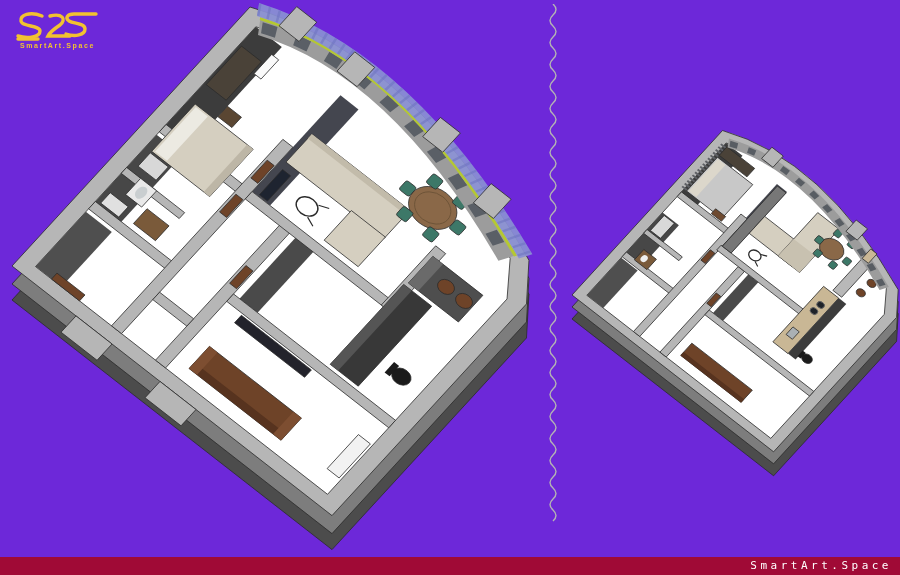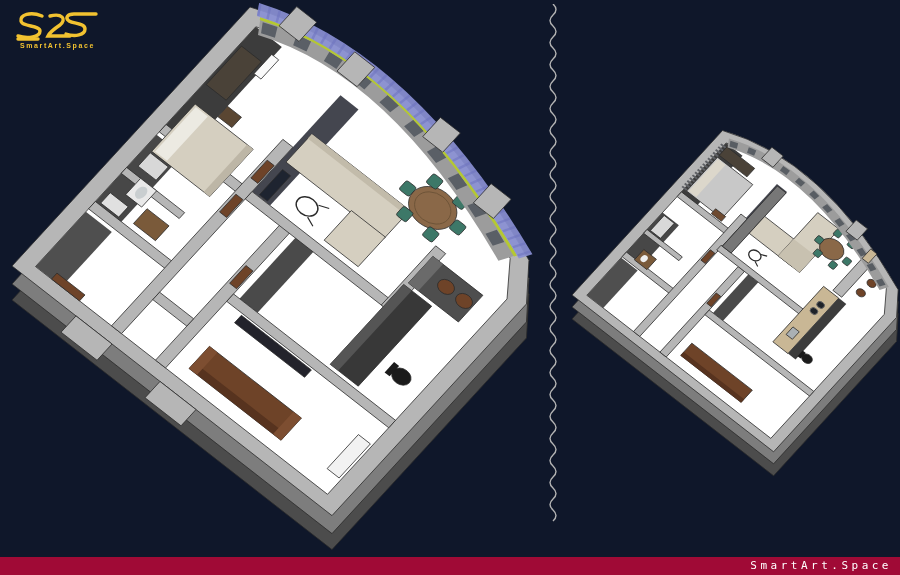--- a/index.html
+++ b/index.html
@@ -1,16 +1,16 @@
 <!DOCTYPE html>
 <html style="--accent-red: #A00A36; --logo-gold: #F2C230; --divider-gray: #b4b4b4; --wall-top: #b6b6b6; --wall-face: #7d7d7d; --wall-face-dark: #4c4c4c; --wall-inner-dark: #3f3f3f; --floor: #ffffff; --sofa-beige: #d5cfc0; --sofa-brown: #6e4328; --table-wood: #8a6848; --chair-teal: #3d7868; --curtain-blue: #8a90d4; --trim-lime: #b5c832; --counter-beige: #c9b795; --chair-black: #1b1b1b;"><head>
 <meta charset="utf-8">
 <style>
   html,body{margin:0;padding:0;background:#e9e9e9;}
-  .page{position:relative;width:900px;height:575px;background:#0f172a;overflow:hidden;
+  .page{position:relative;width:900px;height:575px;background:#6d28d9;overflow:hidden;
         font-family:"Liberation Sans", sans-serif;}
   
   .logo{position:absolute;left:8px;top:6px;width:160px;height:48px;}
   .logo-sub{position:absolute;left:12px;top:36px;font-size:7px;font-weight:bold;
             letter-spacing:1.6px;color:var(--logo-gold);white-space:nowrap;}
   .logo-mark path{fill:none;stroke:var(--logo-gold);stroke-width:3.4;stroke-linecap:round;}
   
   .render{position:absolute;}
   .render svg{display:block;}
   .e{stroke:#2b2b2b;stroke-width:.8;vector-effect:non-scaling-stroke;}

